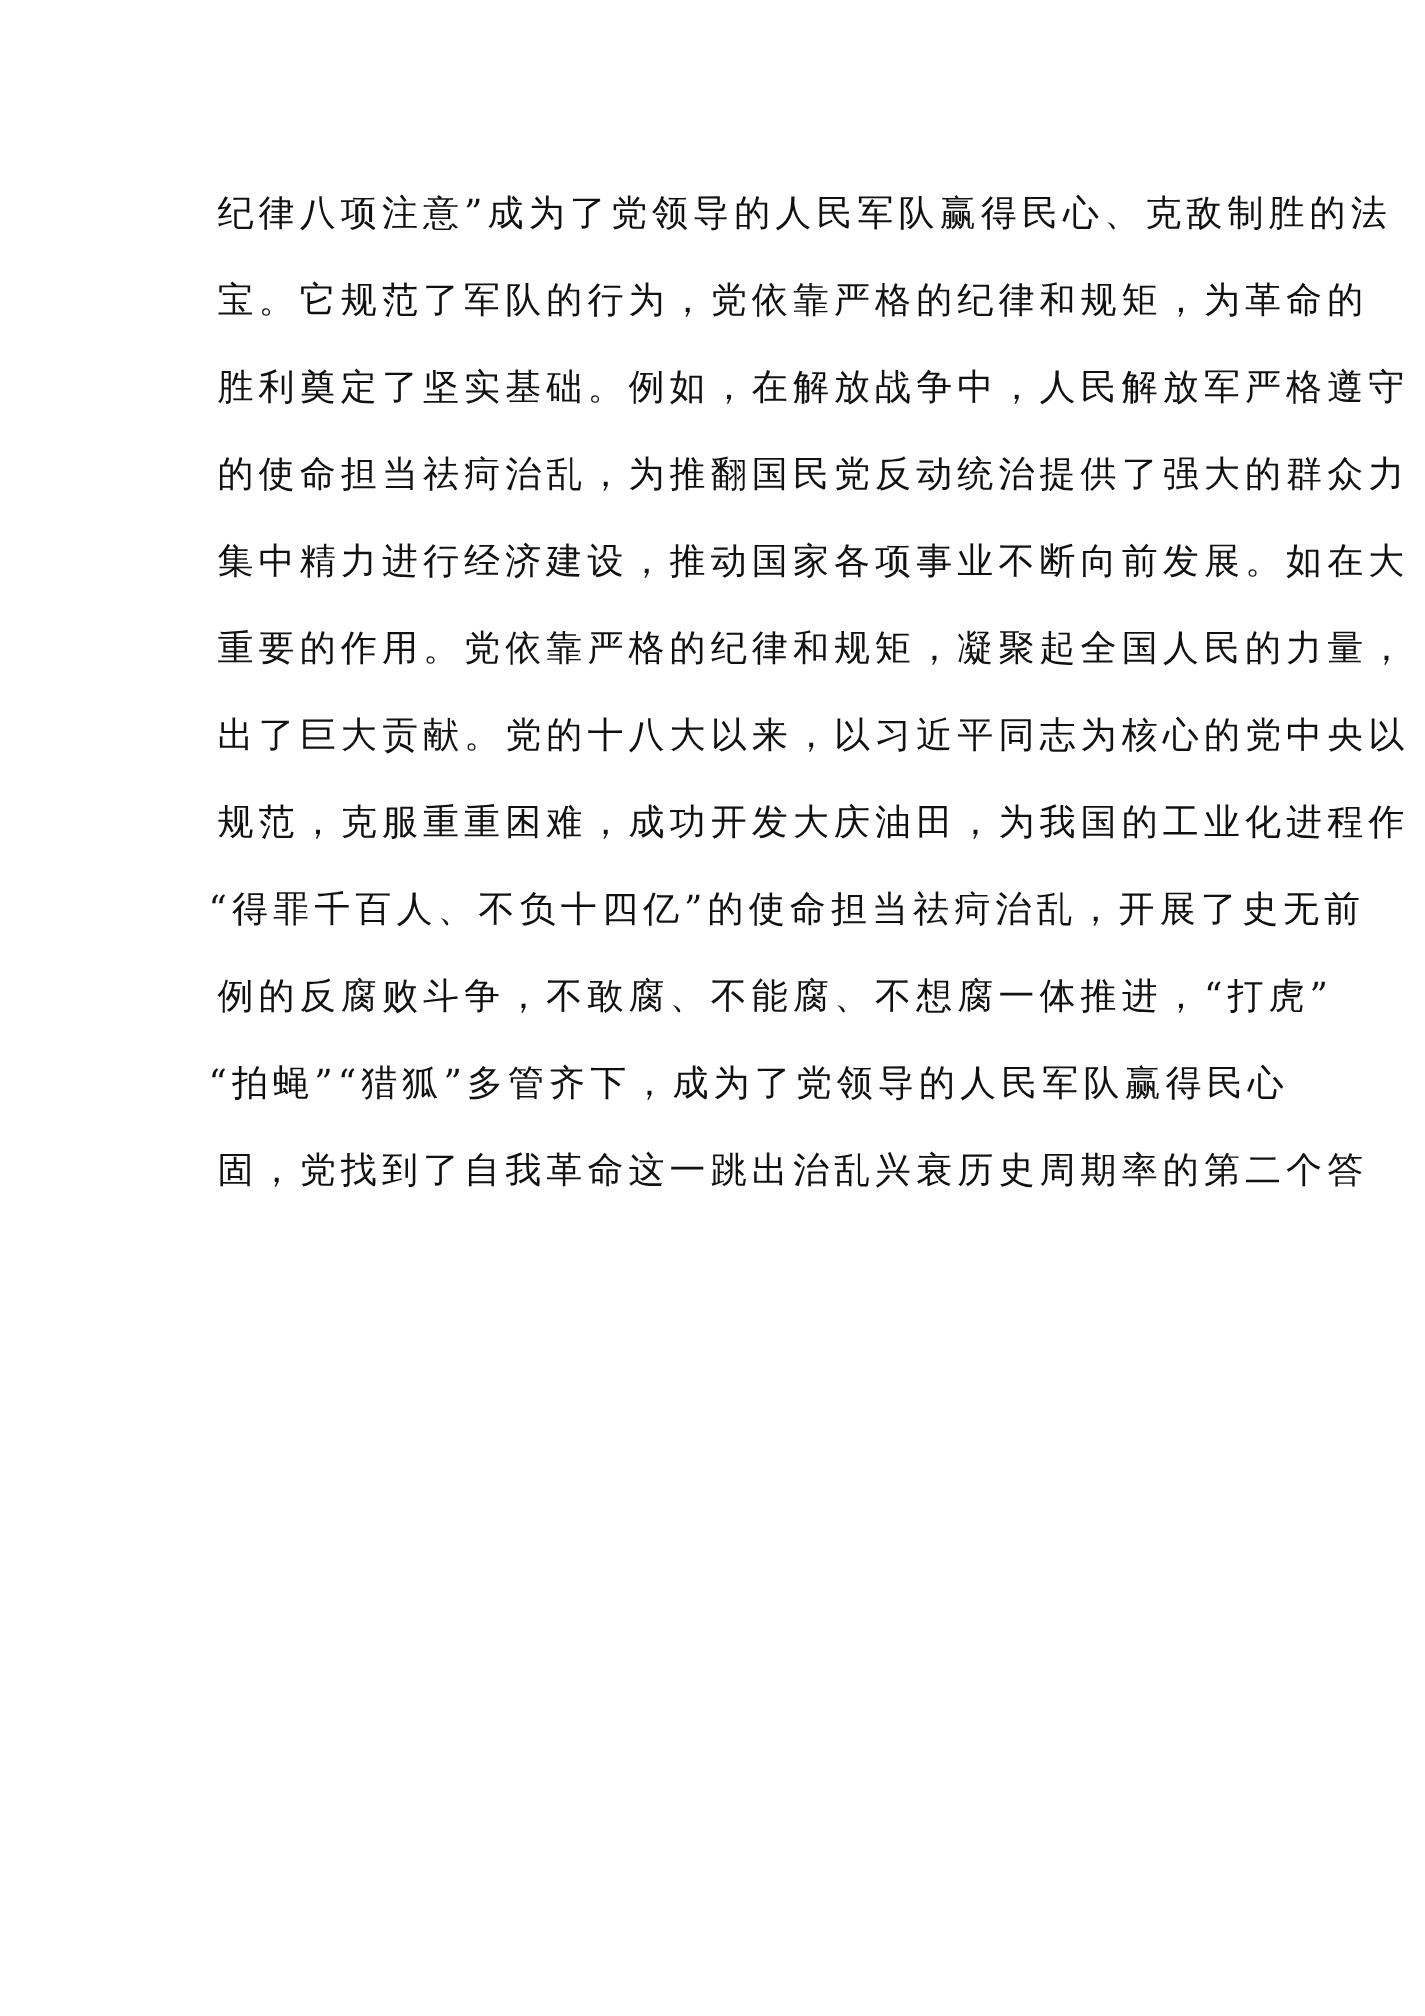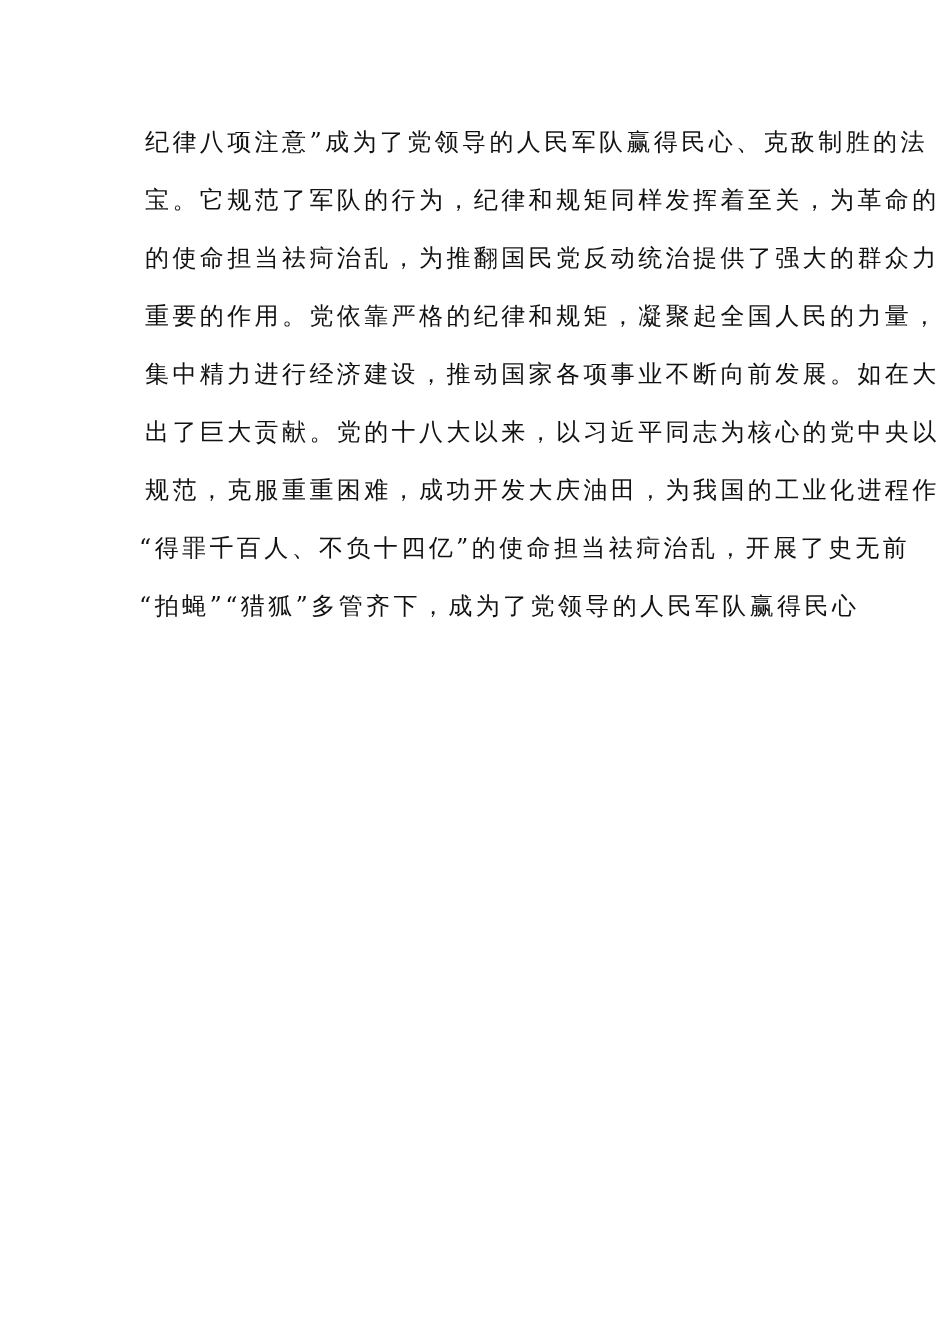--- a/index.html
+++ b/index.html
@@ -43,22 +43,25 @@
       margin-left: -6px;
       text-align: right;
     }
   </style>
 </head>
 <body>
 
 <div class="page">
   <div class="body-text">
     <span class="line">纪律八项注意”成为了党领导的人民军队赢得民心、克敌制胜的法</span>
-    <span class="line">宝。它规范了军队的行为，纪律和规矩同样发挥着至关，为革命的</span>
+    <span class="line">宝。它规范了军队的行为，党依靠严格的纪律和规矩，为革命的</span>
+    <span class="line">胜利奠定了坚实基础。例如，在解放战争中，人民解放军严格遵守</span>
     <span class="line">的使命担当祛疴治乱，为推翻国民党反动统治提供了强大的群众力</span>
+    <span class="line">集中精力进行经济建设，推动国家各项事业不断向前发展。如在大</span>
     <span class="line">重要的作用。党依靠严格的纪律和规矩，凝聚起全国人民的力量，</span>
-    <span class="line">集中精力进行经济建设，推动国家各项事业不断向前发展。如在大</span>
     <span class="line">出了巨大贡献。党的十八大以来，以习近平同志为核心的党中央以</span>
     <span class="line">规范，克服重重困难，成功开发大庆油田，为我国的工业化进程作</span>
     <span class="line indent-quote">“得罪千百人、不负十四亿”的使命担当祛疴治乱，开展了史无前</span>
+    <span class="line">例的反腐败斗争，不敢腐、不能腐、不想腐一体推进，“打虎”</span>
     <span class="line indent-quote">“拍蝇”“猎狐”多管齐下，成为了党领导的人民军队赢得民心</span>
+    <span class="line">固，党找到了自我革命这一跳出治乱兴衰历史周期率的第二个答</span>
   </div>
 </div>
 
 </body></html>

